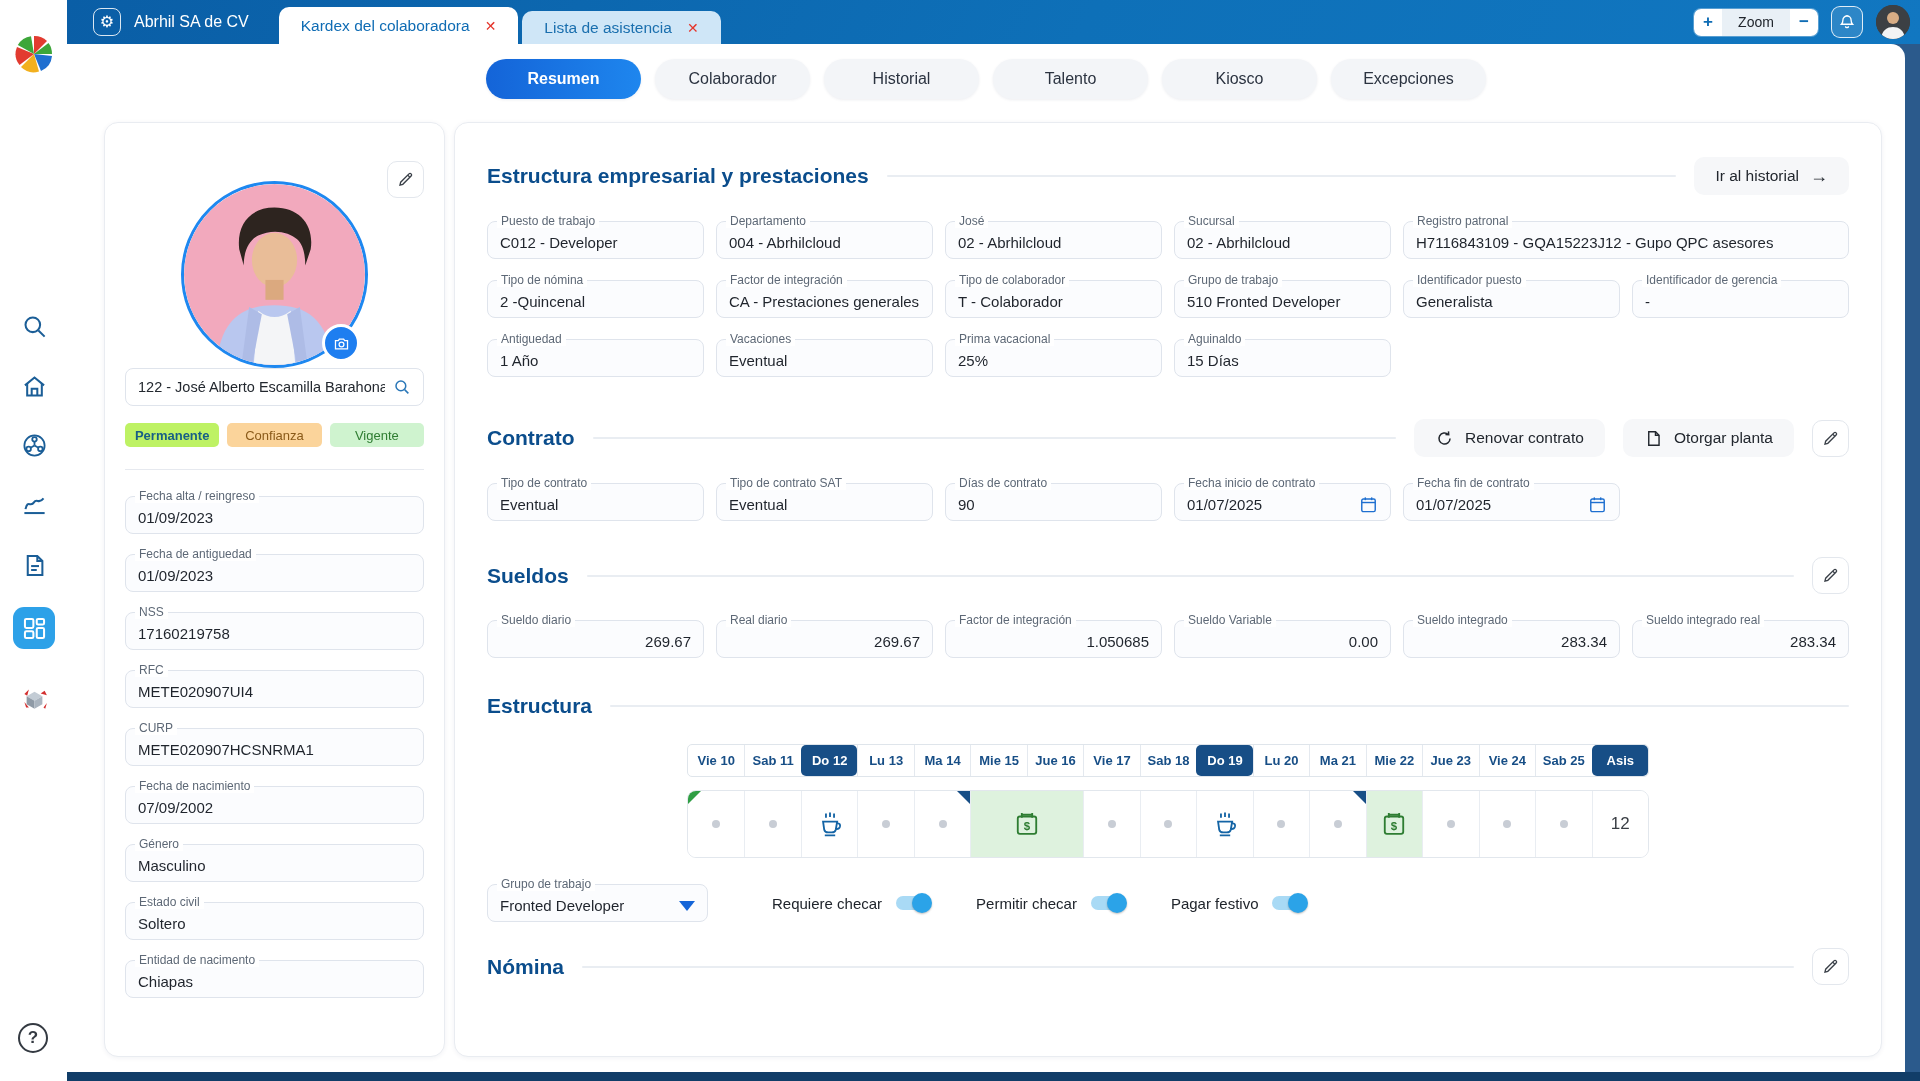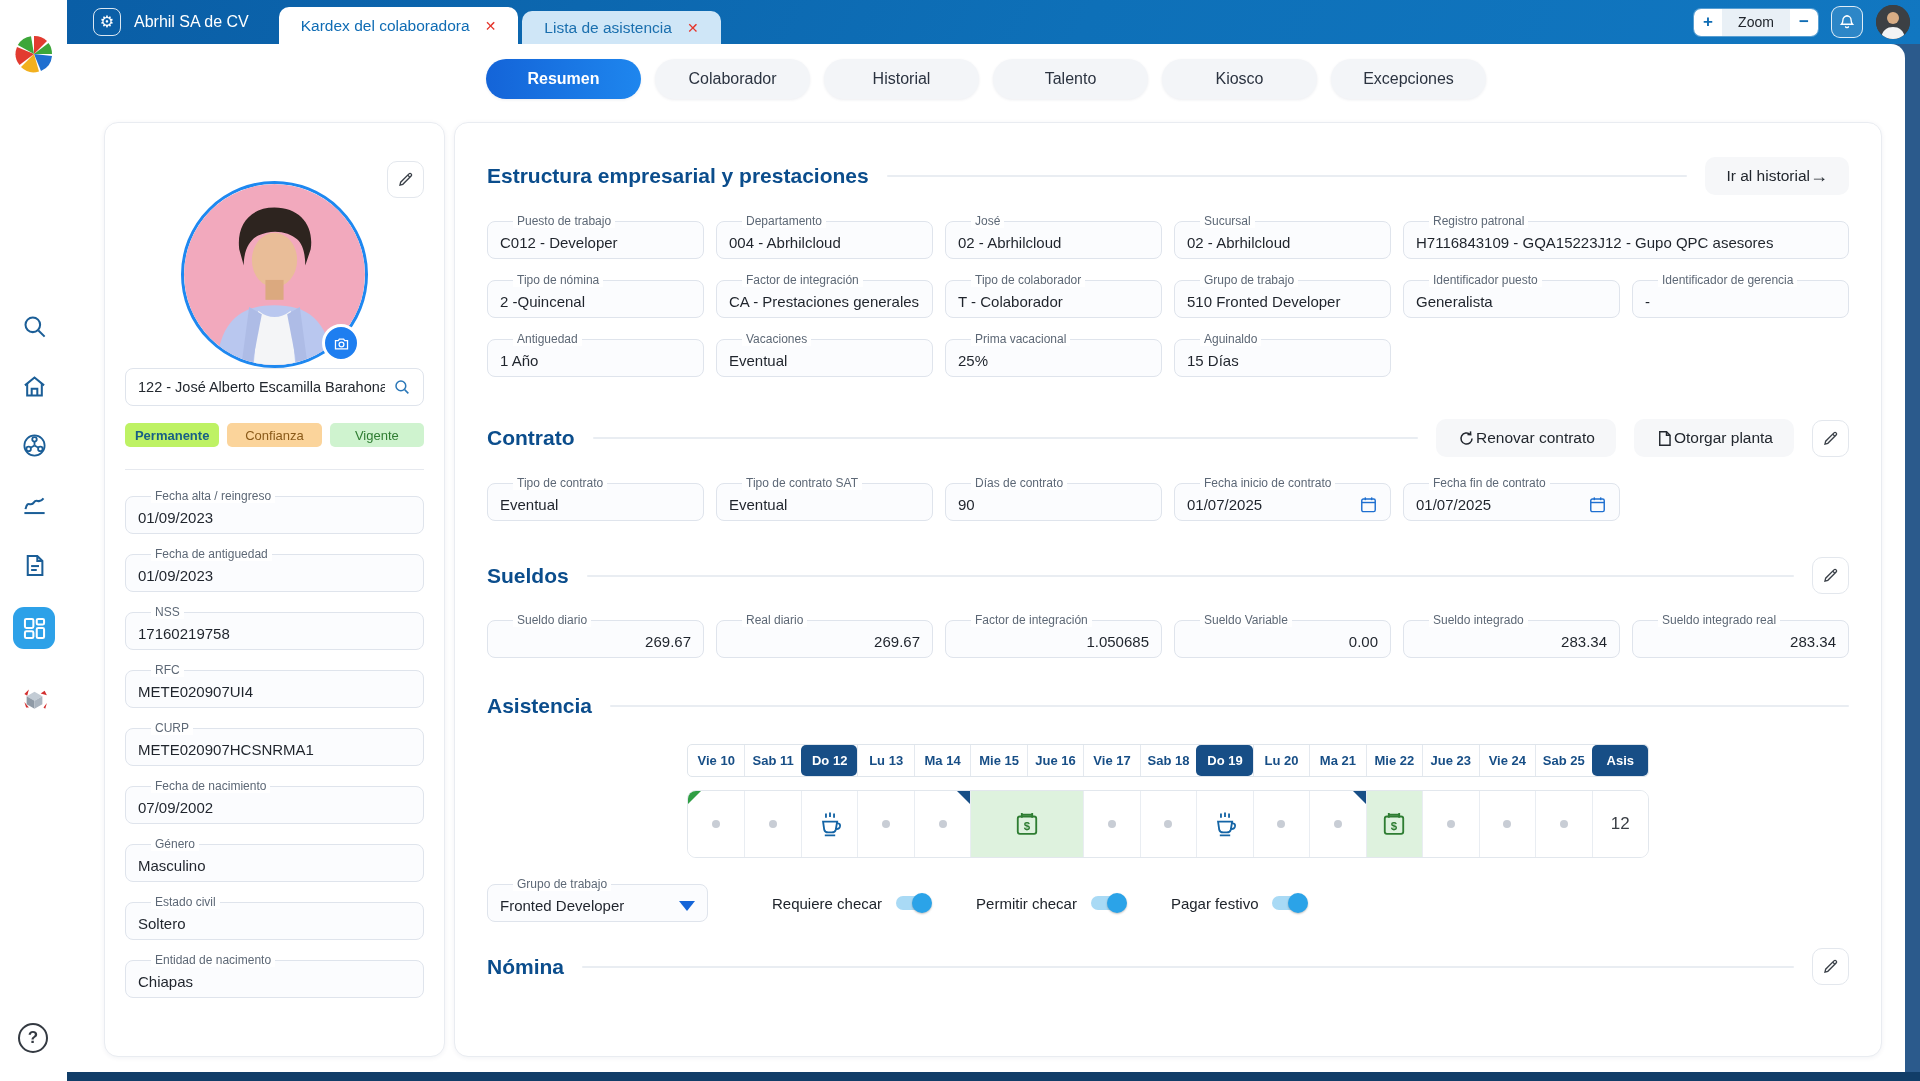--- a/index.html
+++ b/index.html
@@ -63,33 +63,33 @@
   .badges{display:flex;gap:8px;margin-top:17px;}
   .badge{flex:1;height:24px;border-radius:5px;display:flex;align-items:center;justify-content:center;font-size:13px;}
   .b-blue{background:#bef264;color:#175e86;font-weight:bold;}
   .b-orange{background:#fbd49b;color:#8a5a19;}
   .b-green{background:#cff3cf;color:#2f7d32;}
   .divider{height:1px;background:#e6e9ef;margin-top:22px;}
 
   
   .ffield{position:relative;height:38px;border:1px solid #dfe4ec;border-radius:8px;background:#fbfcfe;
     display:flex;align-items:center;padding:5px 12px 0;}
-  .flabel{position:absolute;top:-8px;left:25px;font-size:12px;color:#5d6876;background:#fff;padding:0 4px;
+  .flabel{position:absolute;top:-8px;left:9px;font-size:12px;color:#5d6876;background:#fff;padding:0 4px;
     line-height:14px;white-space:nowrap;}
   .fval{font-size:15px;color:#1f242c;white-space:nowrap;overflow:hidden;flex:1;}
   .lcard .ffield{margin-top:20px;}
   .lcard .ffield.first{margin-top:26px;}
 
   
   .rcard{flex:1;height:935px;border:1px solid #e9ecf1;border-radius:14px;background:#fff;
     box-shadow:0 1px 5px rgba(20,40,80,.06);padding:0 32px;overflow:hidden;}
   .sec{display:flex;align-items:center;gap:18px;}
   .sec h2{font-size:21px;font-weight:700;color:#0b4d8c;margin:0;white-space:nowrap;}
   .rule{flex:1;height:2px;background:#e9edf2;border-radius:1px;}
-  .btn{display:flex;align-items:center;gap:0;height:38px;padding:0 21px;border-radius:10px;background:#f6f7f9;
+  .btn{display:flex;align-items:center;gap:11px;height:38px;padding:0 21px;border-radius:10px;background:#f6f7f9;
     font-size:15.5px;color:#22272e;cursor:pointer;white-space:nowrap;}
   .btn svg{width:19px;height:19px;}
   .fgrid{display:grid;grid-template-columns:repeat(6,1fr);column-gap:12px;row-gap:21px;margin-top:26px;}
   .span2{grid-column:span 2;}
   .fval.num{text-align:right;}
   .cal-ic{flex:none;margin-left:8px;}
 
   
   .att{width:962px;margin:26px auto 0;}
   .att-days{display:grid;grid-template-columns:repeat(17,1fr);border:1px solid #dfe5eb;border-radius:5px;}
@@ -494,21 +494,21 @@
           <span class="flabel">Sueldo integrado</span>
           <span class="fval num">283.34</span>
         </div>
         <div class="ffield">
           <span class="flabel">Sueldo integrado real</span>
           <span class="fval num">283.34</span>
         </div>
       </div>
 
       <div class="sec" style="margin-top:36px">
-        <h2>Asistencia</h2>
+        <h2>Estructura</h2>
         <div class="rule"></div>
       </div>
       <div class="att">
         <div class="att-days">
           <div class="att-day">Vie 10</div>
           <div class="att-day">Sab 11</div>
           <div class="att-day on">Do 12</div>
           <div class="att-day">Lu 13</div>
           <div class="att-day">Ma 14</div>
           <div class="att-day">Mie 15</div>

